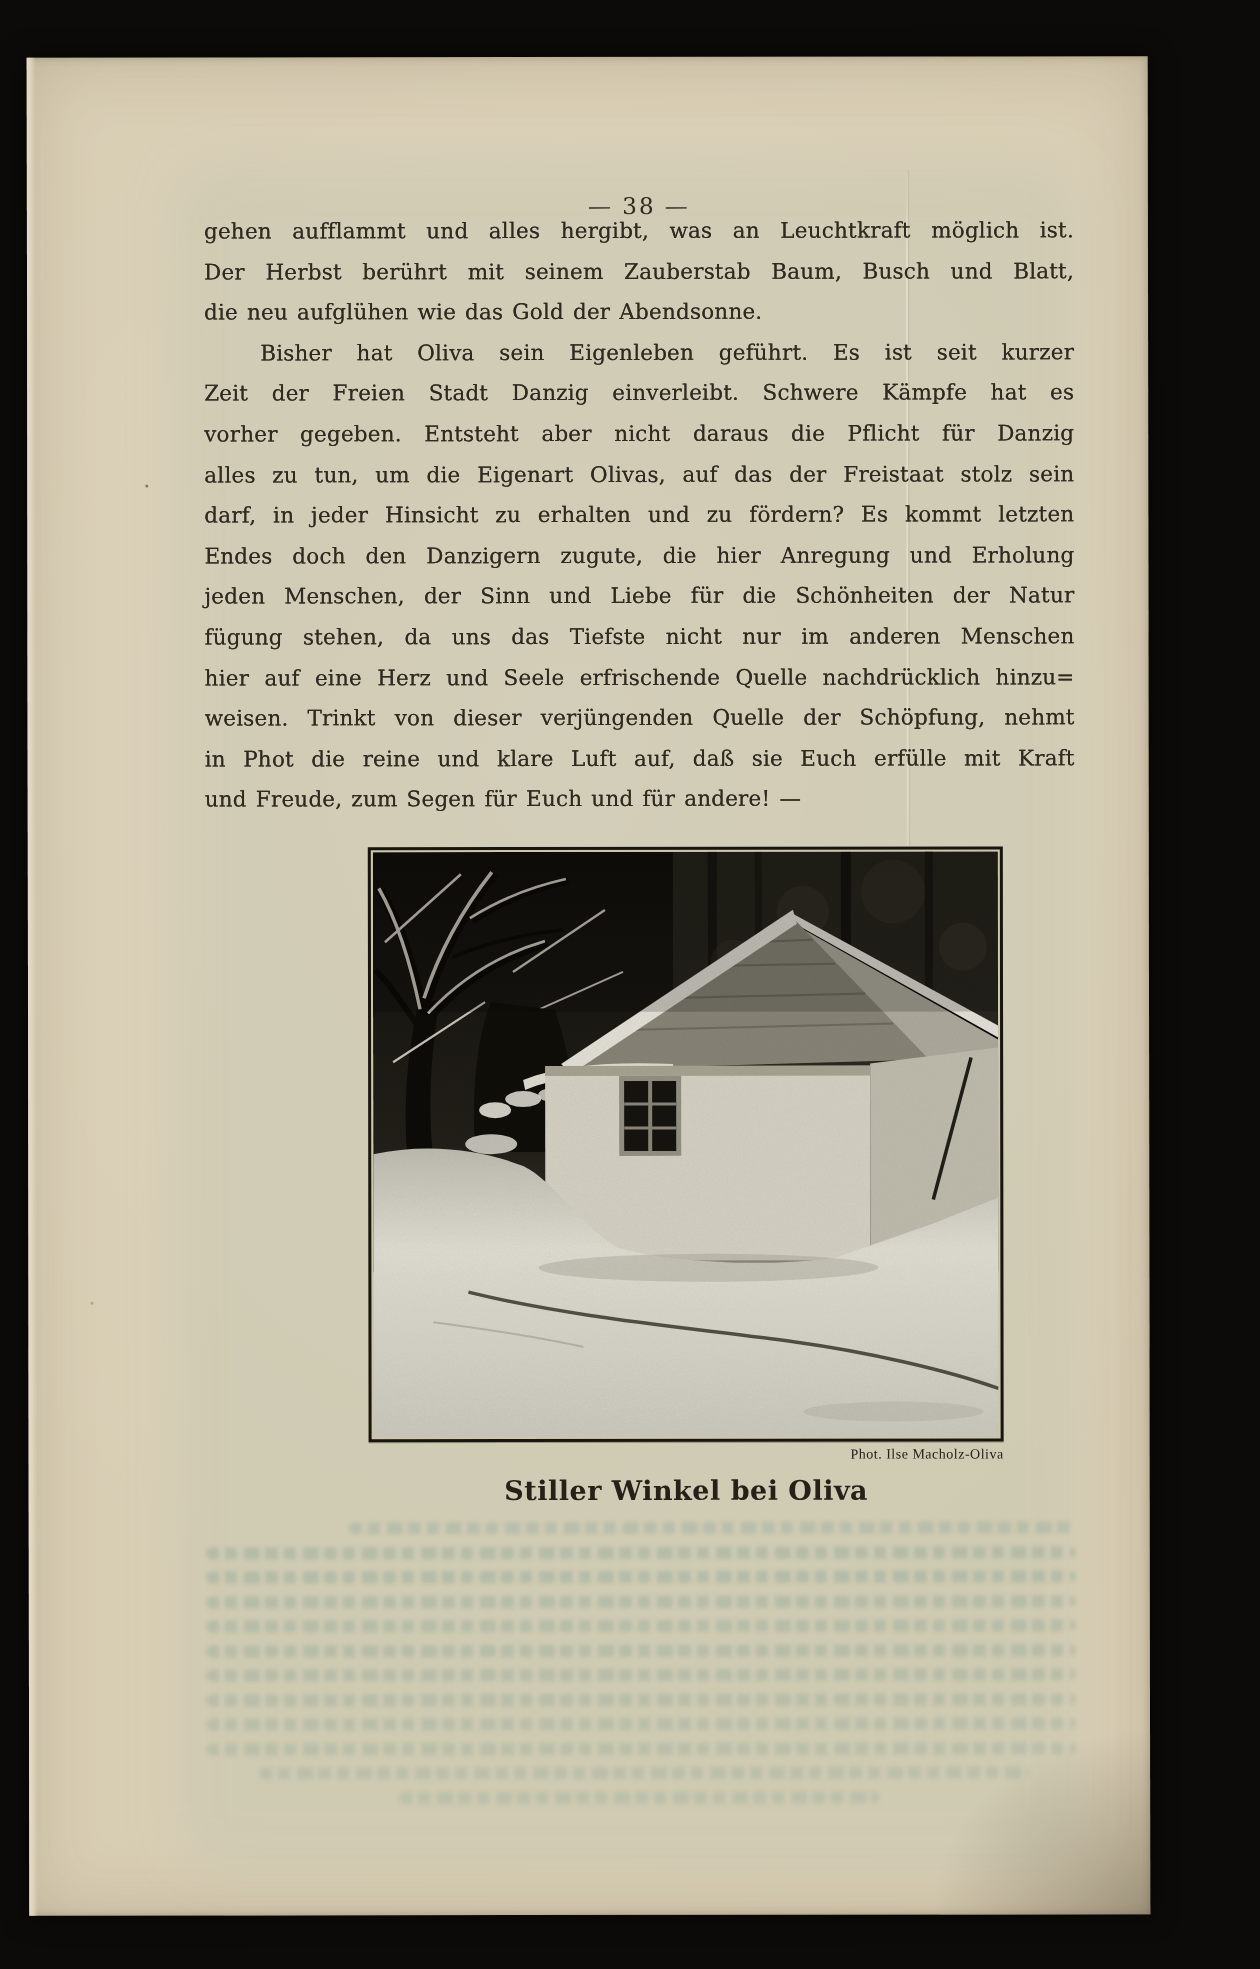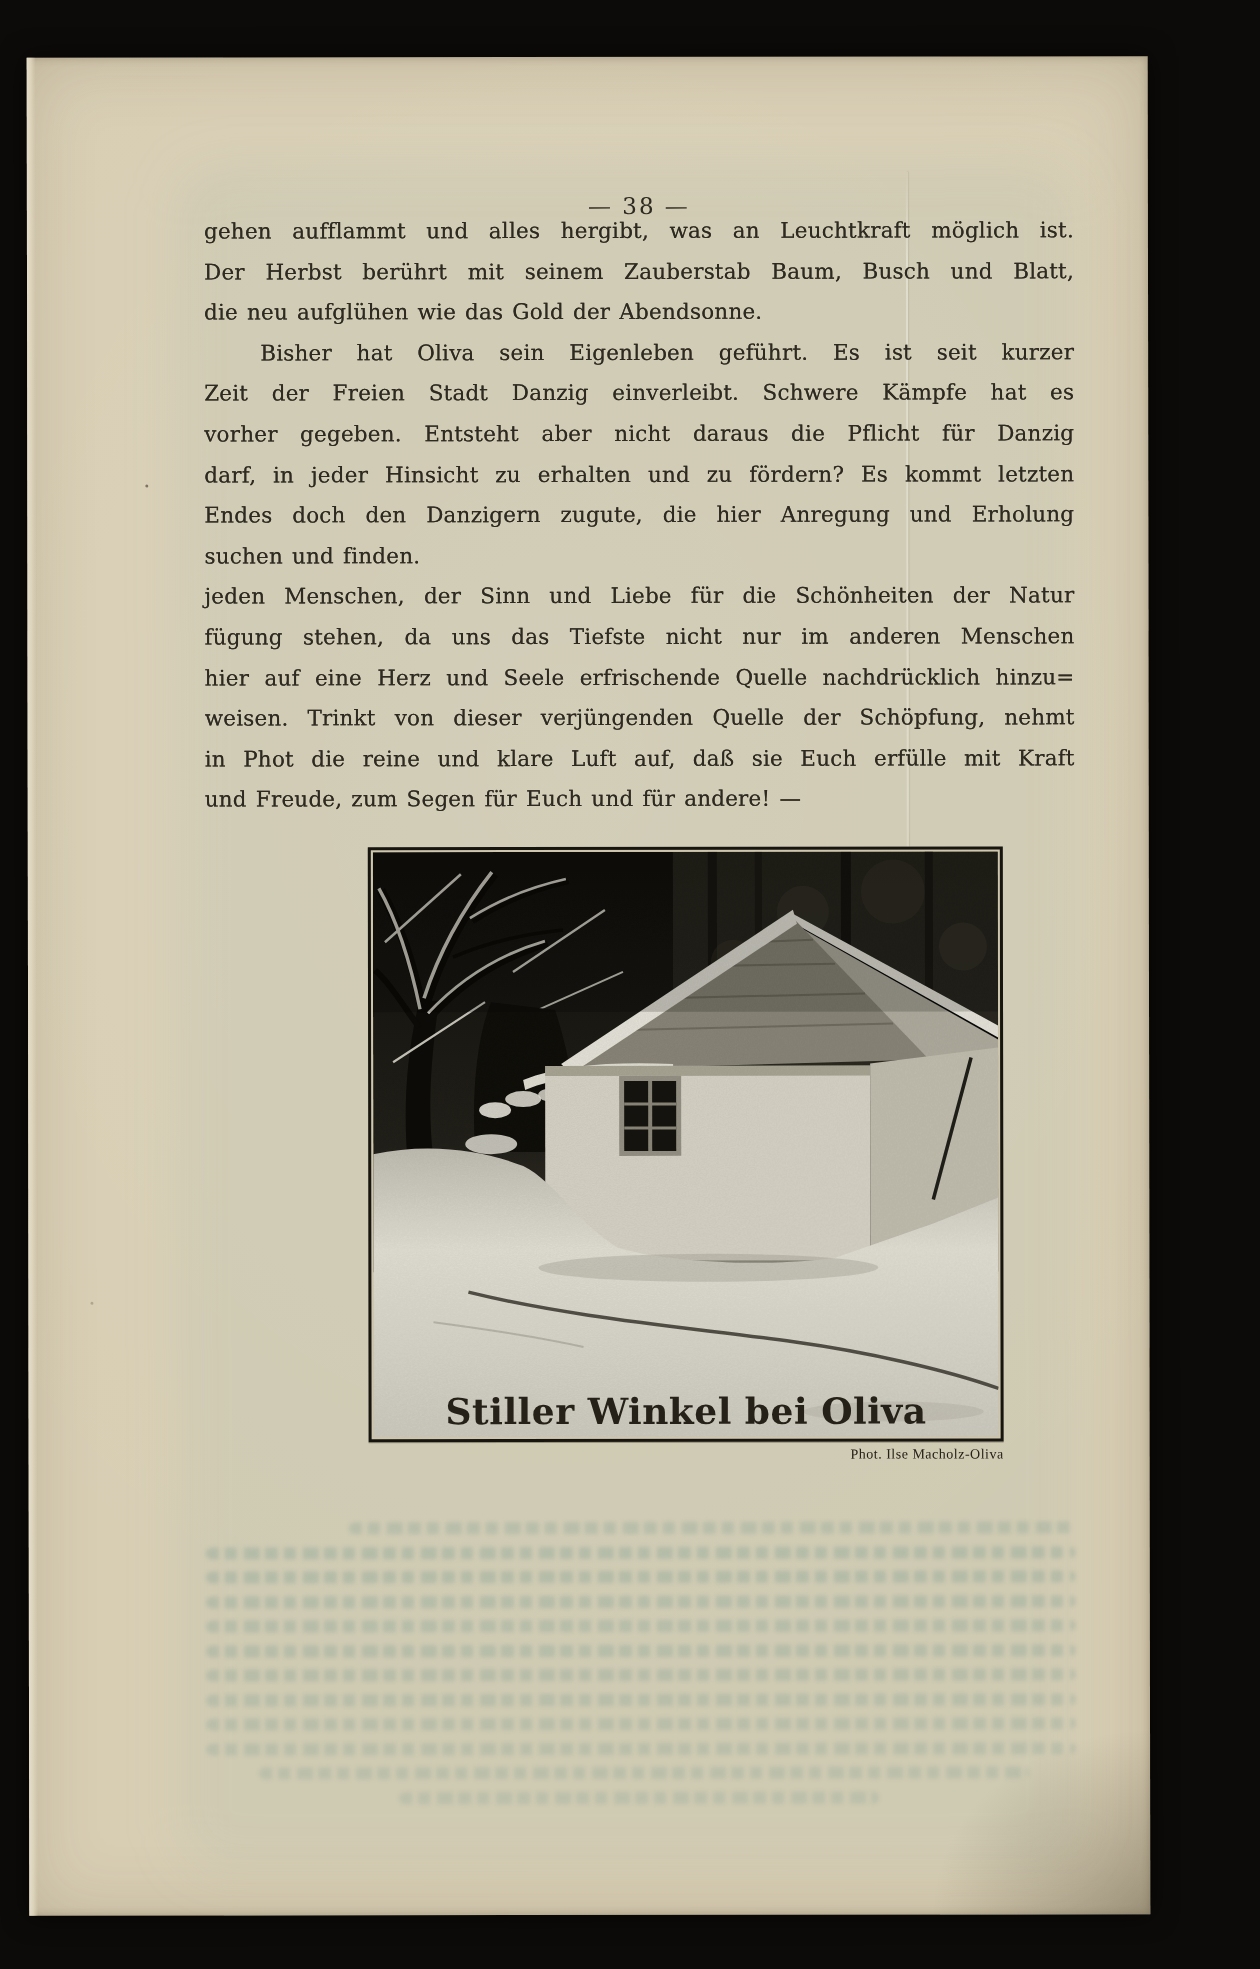--- a/index.html
+++ b/index.html
@@ -73,22 +73,22 @@
     border:3px solid #17150f;background:#cfc6ae;padding:2px;
     box-shadow:0 1px 0 rgba(40,32,18,.35);
   }
   .photo svg{display:block;width:625px;height:585px;}
   .credit{
     position:absolute;right:146px;top:1390px;
     font-family:"Liberation Serif", serif;
     font-size:14px;color:#262118;letter-spacing:.5px;
   }
   .captiontitle{
-    position:absolute;left:340px;top:1333px;width:635px;text-align:center;
-    font-size:36px;font-weight:bold;color:#262118;letter-spacing:.5px;
+    position:absolute;left:340px;top:1418px;width:635px;text-align:center;
+    font-size:27px;font-weight:bold;color:#262118;letter-spacing:.5px;
   }
   
   .ghosts{position:absolute;inset:0;pointer-events:none;}
   .ghost{
     position:absolute;height:12px;border-radius:6px;
     filter:blur(2.2px);
     background:repeating-linear-gradient(90deg,
       var(--ghostc) 0 13px, transparent 13px 19px,
       var(--ghostc) 19px 31px, transparent 31px 38px,
       var(--ghostc) 38px 54px, transparent 54px 59px);
@@ -106,23 +106,23 @@
 
   <div class="pagehead">— 38 —</div>
 
   <div class="textblock">
       <div class="bline">gehen aufflammt und alles hergibt, was an Leuchtkraft möglich ist.</div>
       <div class="bline">Der Herbst berührt mit seinem Zauberstab Baum, Busch und Blatt,</div>
       <div class="bline end">die neu aufglühen wie das Gold der Abendsonne.</div>
       <div class="bline ind">Bisher hat Oliva sein Eigenleben geführt. Es ist seit kurzer</div>
       <div class="bline">Zeit der Freien Stadt Danzig einverleibt. Schwere Kämpfe hat es</div>
       <div class="bline">vorher gegeben. Entsteht aber nicht daraus die Pflicht für Danzig</div>
+      <div class="bline">alles zu tun, um die Eigenart Olivas, auf das der Freistaat stolz sein</div>
       <div class="bline">darf, in jeder Hinsicht zu erhalten und zu fördern? Es kommt letzten</div>
       <div class="bline">Endes doch den Danzigern zugute, die hier Anregung und Erholung</div>
-      <div class="bline end">suchen und finden.</div>
       <div class="bline">jeden Menschen, der Sinn und Liebe für die Schönheiten der Natur</div>
       <div class="bline">fügung stehen, da uns das Tiefste nicht nur im anderen Menschen</div>
       <div class="bline">hier auf eine Herz und Seele erfrischende Quelle nachdrücklich hinzu=</div>
       <div class="bline">weisen. Trinkt von dieser verjüngenden Quelle der Schöpfung, nehmt</div>
       <div class="bline">in Phot die reine und klare Luft auf, daß sie Euch erfülle mit Kraft</div>
       <div class="bline end">und Freude, zum Segen für Euch und für andere! —</div>
     </div>
 
   <div class="photo">
     <svg viewBox="0 0 625 585" aria-hidden="true">

